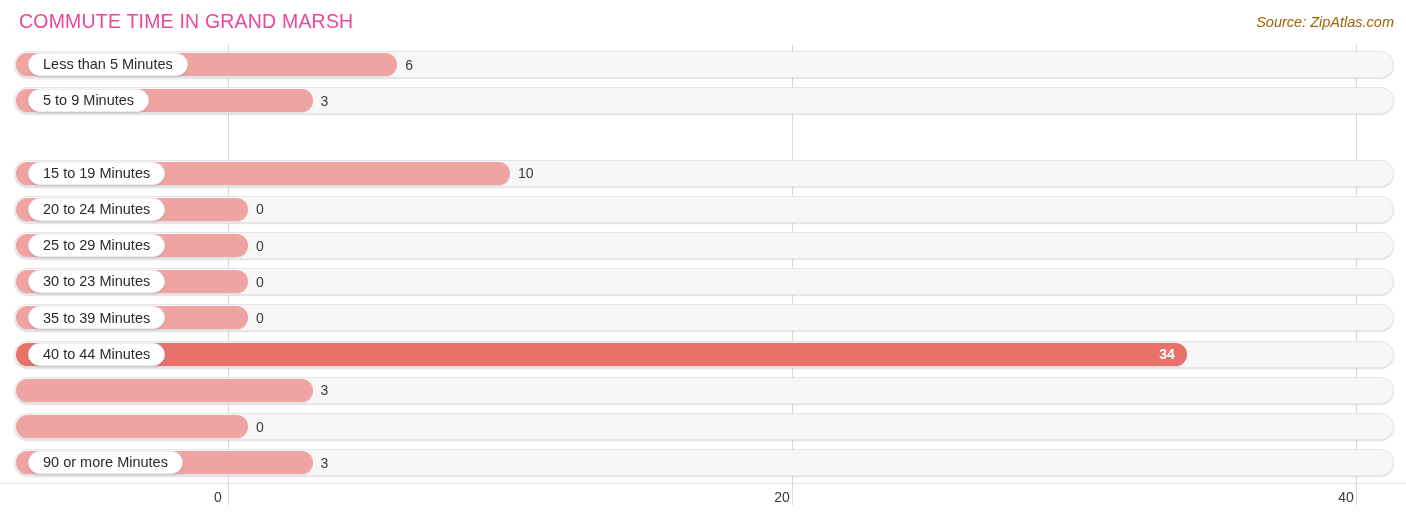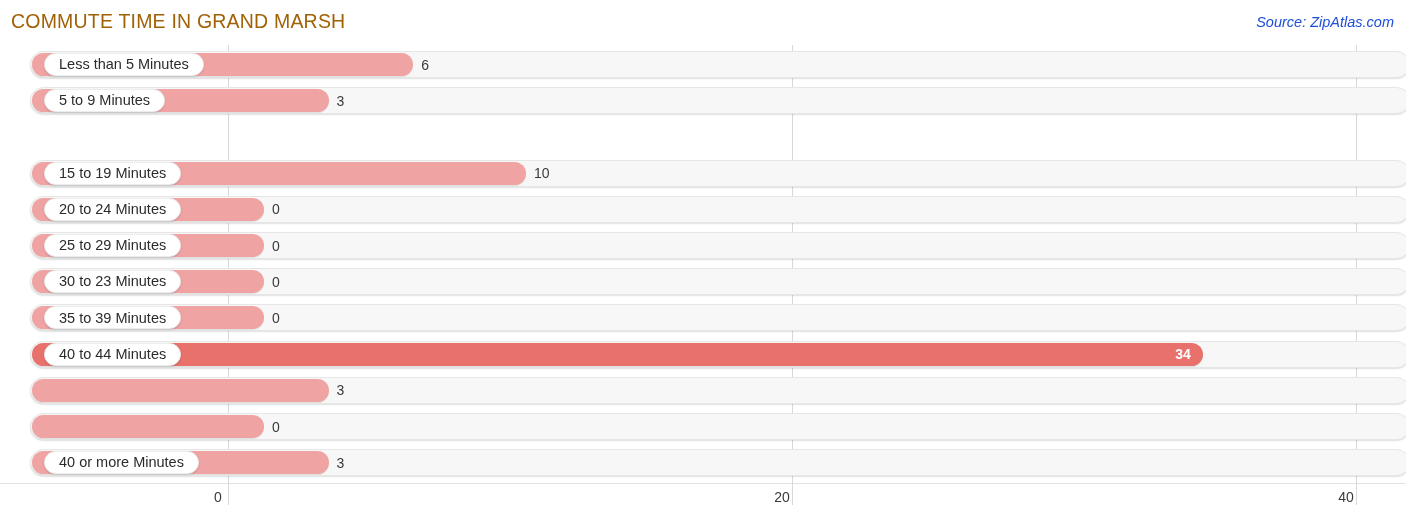--- a/index.html
+++ b/index.html
@@ -18,35 +18,35 @@
 
   
   #header {
     position: absolute;
     left: 0; top: 0;
     width: 1406px;
     height: 45px;
   }
   #chart-title {
     position: absolute;
-    left: 11px;
+    left: 19px;
     top: 10px;
     font-size: 19.5px;
     font-weight: 400;
     letter-spacing: 0.2px;
-    color: #a16207;
+    color: #ec4899;
     white-space: nowrap;
   }
   #source-label {
     position: absolute;
     right: 12px;
     top: 14px;
     font-size: 14.5px;
     font-style: italic;
-    color: #1d4ed8;
+    color: #a16207;
     white-space: nowrap;
   }
 
   
   #plot {
     position: absolute;
     left: 0;
     top: 45px;
     width: 1406px;
     height: 438px;
@@ -61,21 +61,21 @@
   .gridline {
     position: absolute;
     top: 0;
     width: 1px;
     height: 438px;
     background: #d8d8d8;
   }
 
   #rows {
     position: absolute;
-    left: 16px; top: 0;
+    left: 0; top: 0;
     width: 1388px;
     height: 438px;
     text-align: center;
   }
 
   .row {
     position: absolute;
     left: 14px;
     width: 1380px;
     height: 27px;
@@ -257,21 +257,21 @@
       </div>
       <div class="row" style="top: 368px;">
         <div class="track"></div>
         <div class="bar" style="width: 232px;"></div>
         <div class="value" style="left: 242px;">0</div>
       </div>
       <div class="row" style="top: 404.2px;">
         <div class="track"></div>
         <div class="bar" style="width: 296.6px;"></div>
         <div class="pill">
-          <span class="pill-label">40 or more Minutes</span>
+          <span class="pill-label">90 or more Minutes</span>
         </div>
         <div class="value" style="left: 306.6px;">3</div>
       </div>
     </div>
 </div>
 
 <div id="axis">
   <div id="axis-line"></div>
 <div class="tick-mark" style="left: 228px;"></div>
     <div class="tick-label" style="left: 218px;">0</div>

